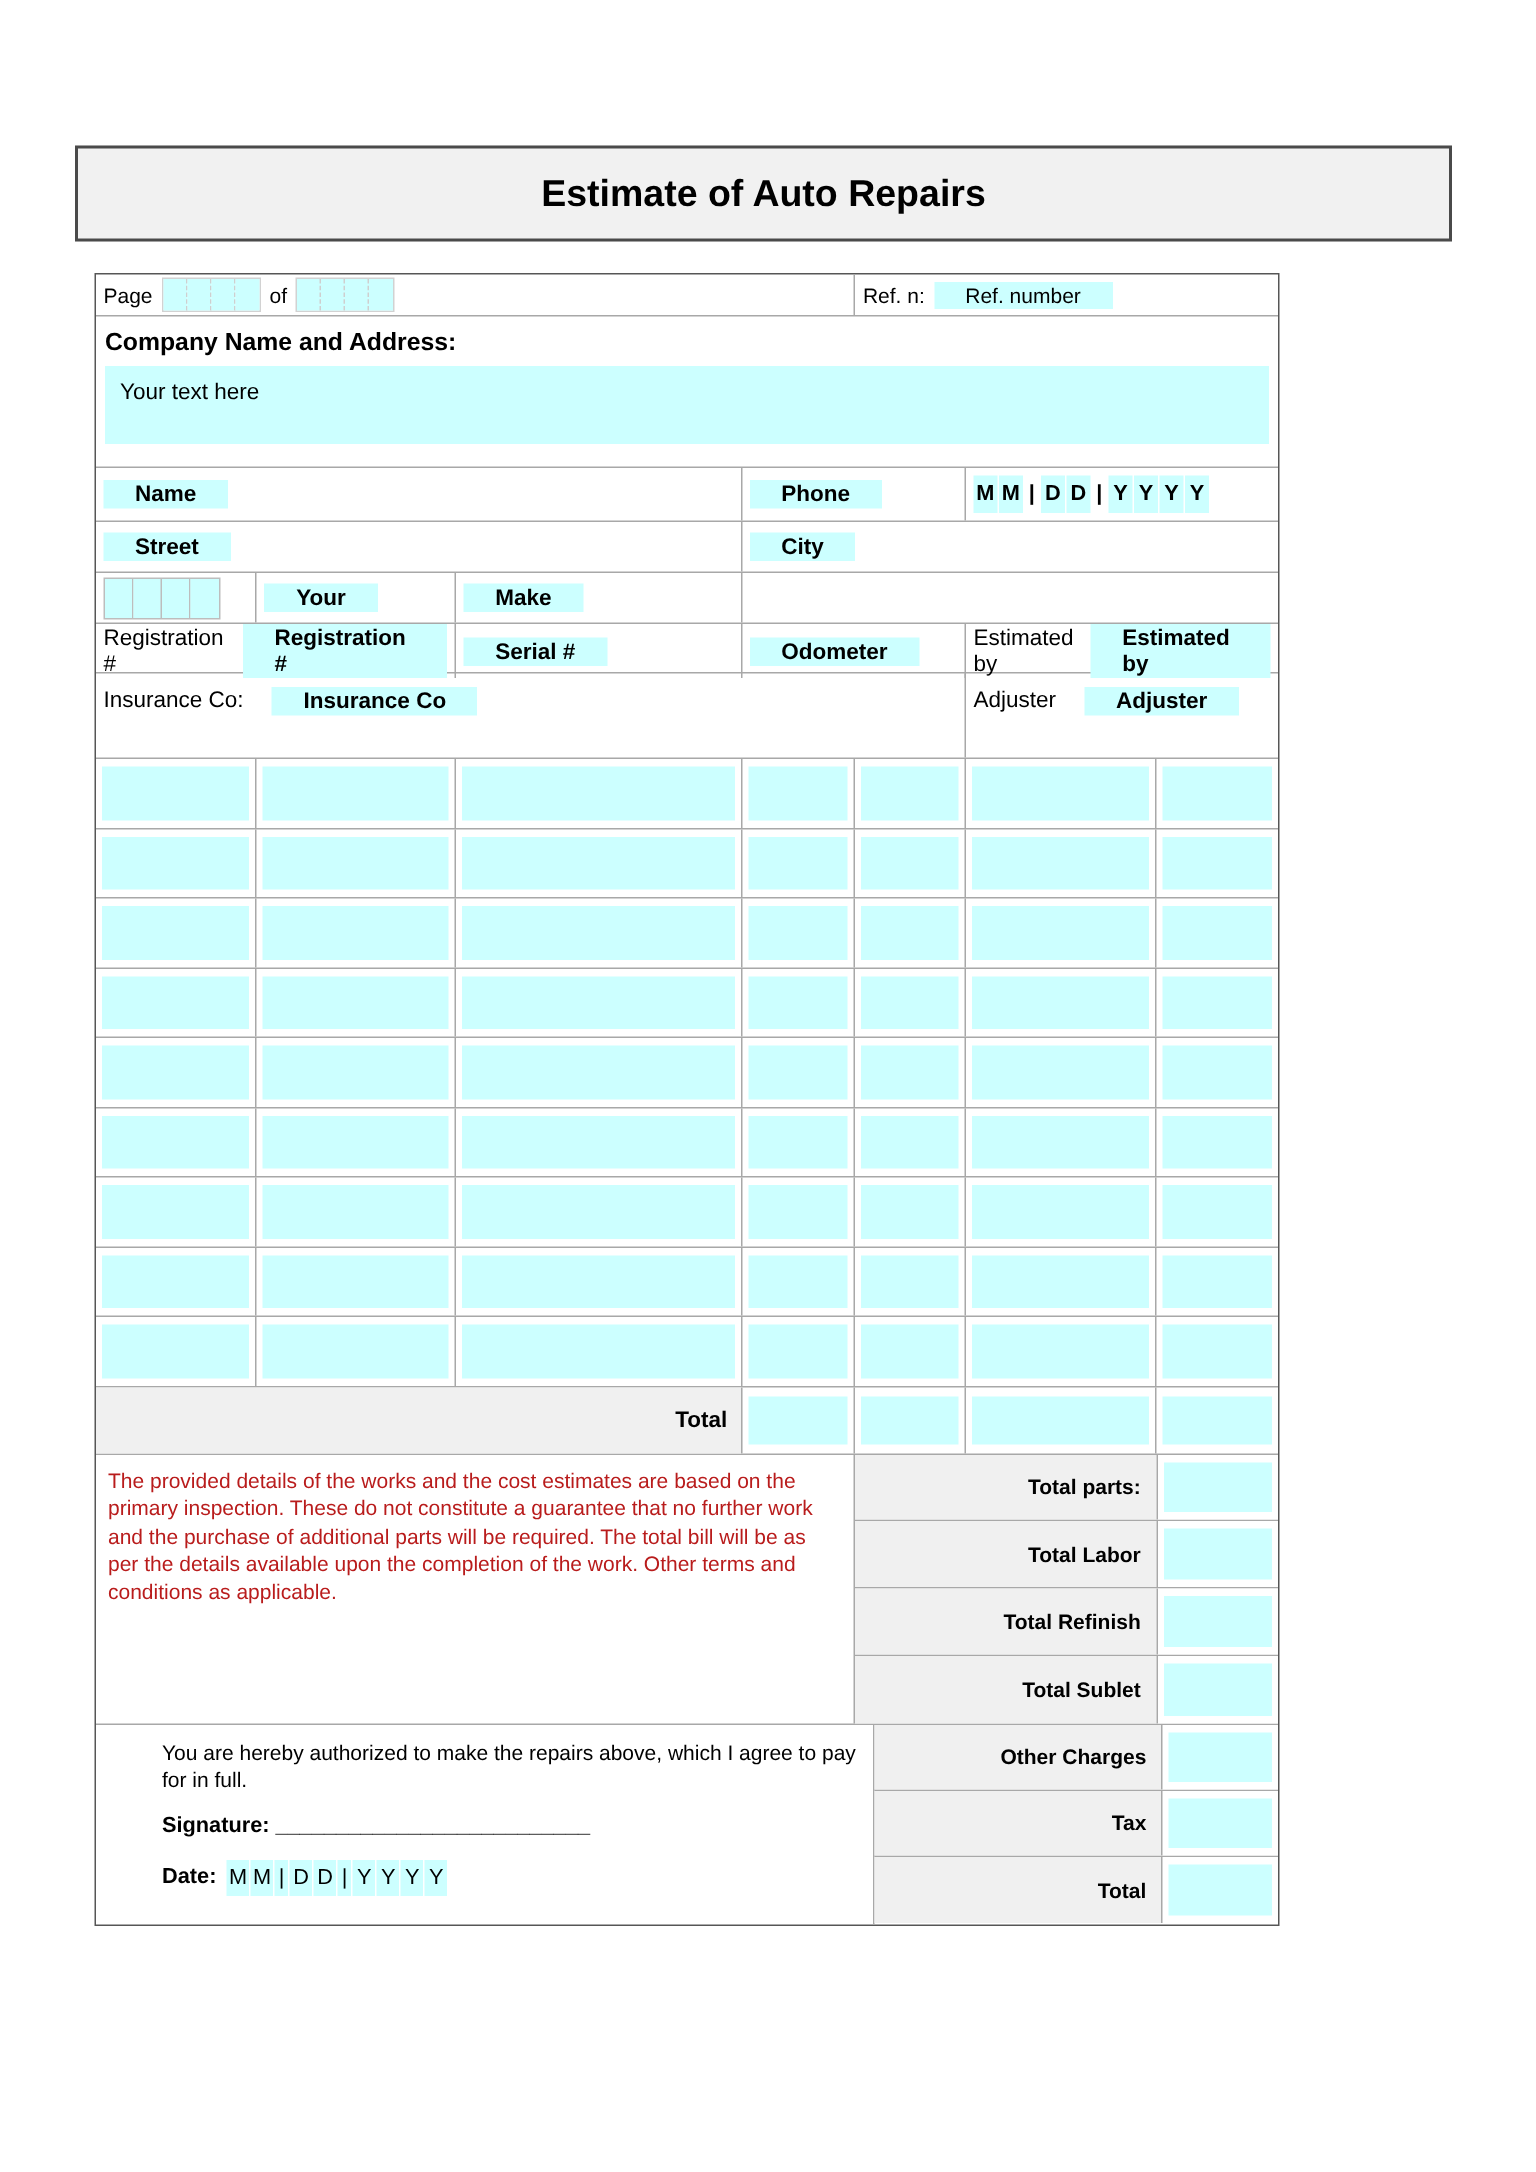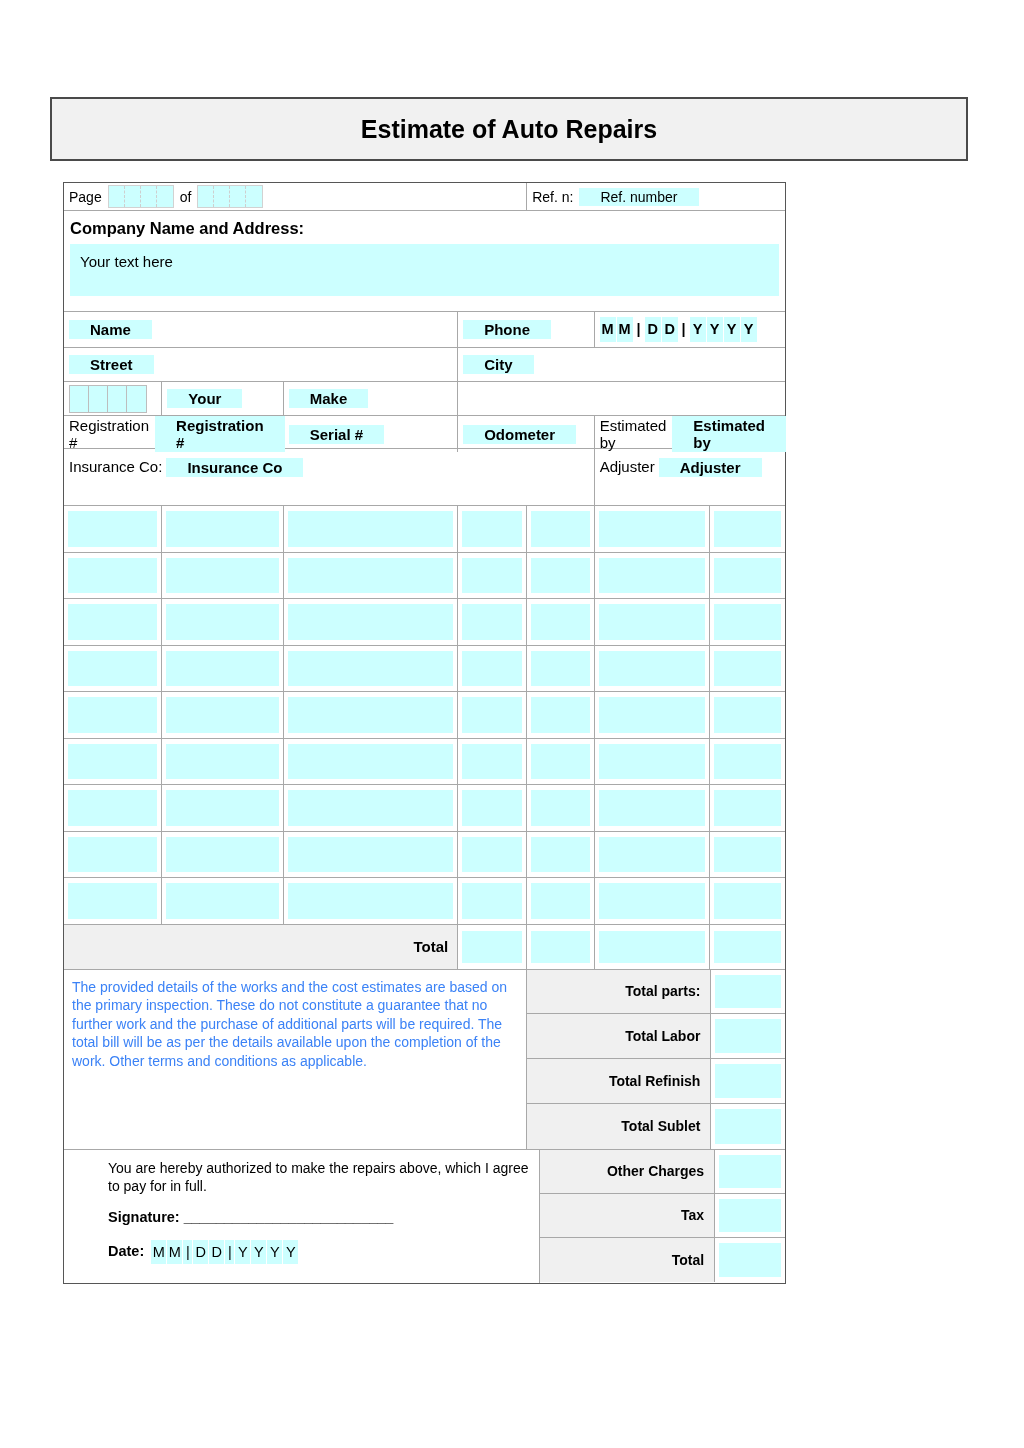--- a/index.html
+++ b/index.html
@@ -4,38 +4,38 @@
 <style>
   * { box-sizing: border-box; margin: 0; padding: 0; }
   html,body { width: 1024px; height: 1448px; background: #ffffff; }
   body { font-family: "Liberation Sans", sans-serif; color: #000; position: relative; font-size: 14px; }
 
   .title-box { position: absolute; left: 50px; top: 97px; width: 918px; height: 64px;
                background: #f1f1f1; border: 2px solid #4a4a4a;
                display: flex; align-items: center; justify-content: center; }
   .title-box h1 { font-size: 25px; font-weight: bold; }
 
-  .form { position: absolute; left: 63px; top: 182px; width: 723px; border: 1px solid #565656; background: #fff; }
+  .form { position: absolute; left: 63px; top: 182px; width: 790px; border: 1px solid #565656; background: #fff; }
 
   .row { display: grid; grid-template-columns: 124fr 153fr 220fr 87fr 85fr 146fr 94fr;
          border-bottom: 1px solid #a8a8a8; }
   .row:last-child { border-bottom: none; }
   .c { border-right: 1px solid #a8a8a8; position: relative; min-width: 0; }
   .c.last { border-right: none; }
   .sp2 { grid-column: span 2; } .sp3 { grid-column: span 3; } .sp4 { grid-column: span 4; }
   .sp5 { grid-column: span 5; } .sp7 { grid-column: span 7; }
 
   .h-page { height: 28px; } .h-company { height: 101px; } .h-name { height: 36px; }
   .h-street { height: 34px; } .h-year { height: 34px; } .h-reg { height: 33px; }
   .h-ins { height: 57px; } .h-th { height: 28px; } .h-data { height: 46.5px; }
   .h-totalrow { height: 45px; } .h-disc { height: 180px; } .h-bottom { height: 133px; margin-left: 36px; }
 
   .pad { display: flex; align-items: center; padding: 0 5px; }
   .gap { gap: 6px; }
-  .pad-top { display: flex; align-items: flex-start; padding: 9px 5px 0; gap: 4px; }
+  .pad-top { display: flex; align-items: flex-start; padding: 9px 5px 0; gap: 19px; }
 
   .lbl { font-weight: bold; font-size: 15px; }
   .plain { font-weight: normal; font-size: 15px; }
   .hl { background: #ccffff; padding: 1px 21px; }
 
   .pgroup { display: flex; border: 1px solid #d2d2d2; }
   .pcell { width: 16px; height: 21px; background: #ccffff; border-right: 1px dashed #cfcfcf; }
   .pcell:last-child { border-right: none; }
 
   .ygroup { display: flex; border: 1px solid #bdbdbd; }
@@ -57,21 +57,21 @@
   .th { background: #f0f0f0; font-weight: bold; font-size: 14px;
         display: flex; align-items: center; padding: 0 5px; }
   .th.center { justify-content: center; padding: 0; }
 
   .inp { position: absolute; left: 4px; right: 4px; top: 5px; bottom: 5px; background: #ccffff; }
   .h-totalrow .inp { top: 6px; bottom: 6px; }
 
   .total-label { background: #f0f0f0; display: flex; align-items: center; justify-content: flex-end;
                  font-weight: bold; font-size: 15px; padding-right: 9px; }
 
-  .disc { padding: 8px 14px 0 8px; font-size: 14px; line-height: 1.33; color: #3b82f6; }
+  .disc { padding: 8px 14px 0 8px; font-size: 14px; line-height: 1.33; color: #b91c1c; }
 
   .tots { display: grid; grid-template-rows: repeat(4, 1fr); height: 100%; }
   .tots3 { grid-template-rows: repeat(3, 1fr); }
   .trow { display: grid; grid-template-columns: 231fr 94fr; border-bottom: 1px solid #a8a8a8; }
   .trow:last-child { border-bottom: none; }
   .tl { background: #f0f0f0; display: flex; align-items: center; justify-content: flex-end;
         padding-right: 10px; font-weight: bold; font-size: 14px; }
   .tv { border-left: 1px solid #a8a8a8; position: relative; background: #fff; }
 
   .auth { padding: 9px 10px 0 8px; font-size: 14px; line-height: 1.3; }

